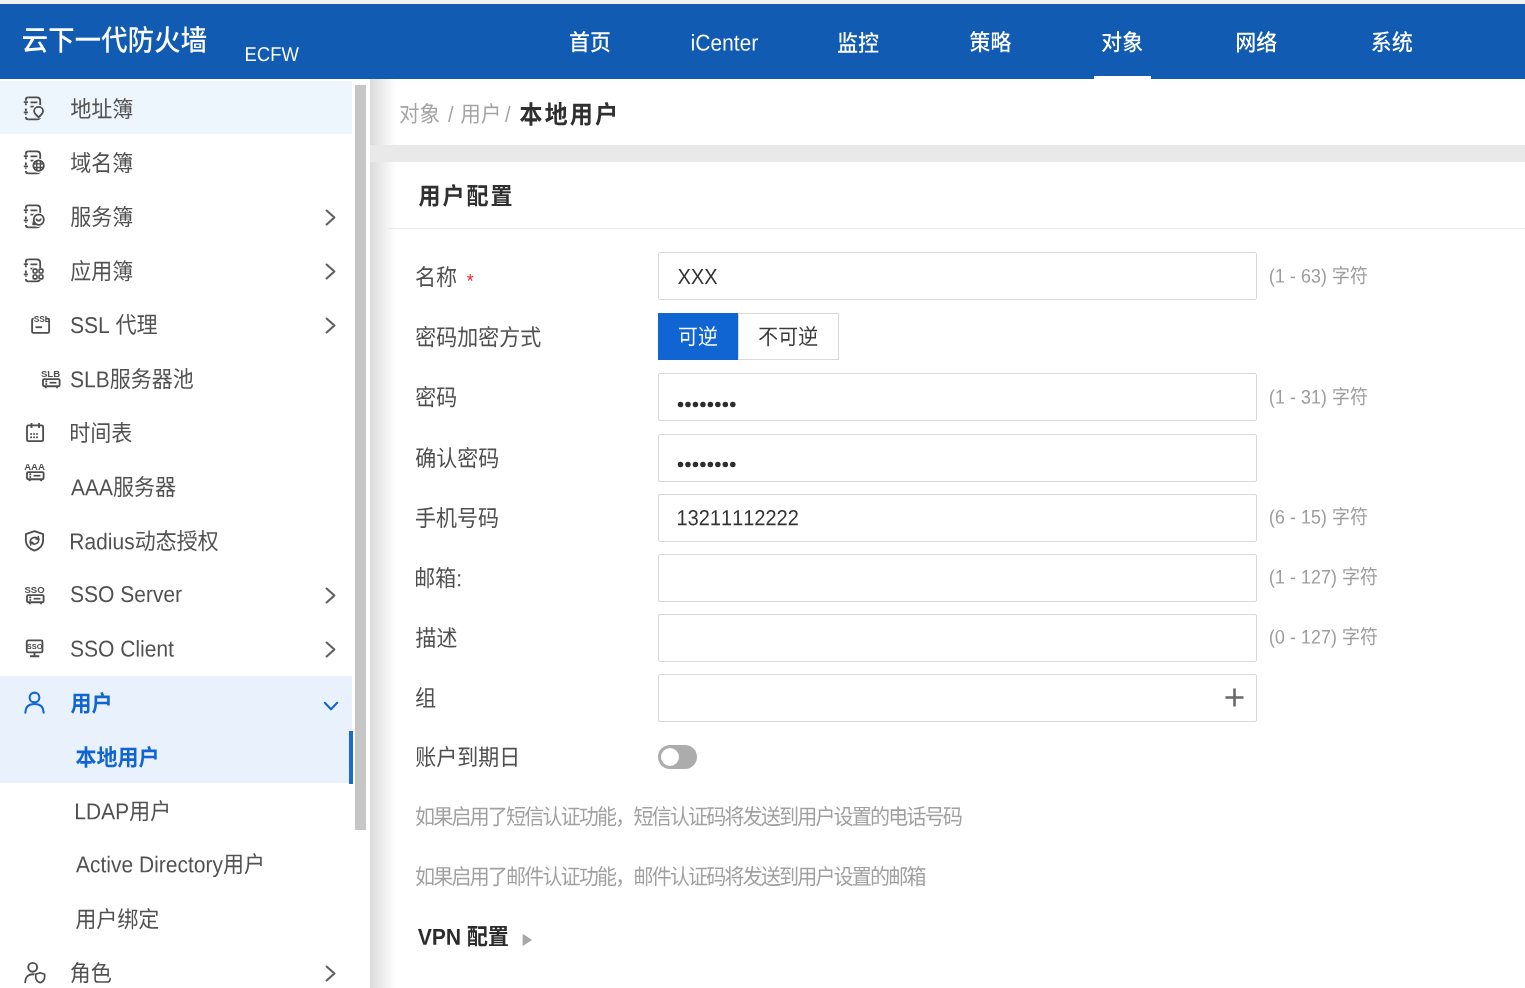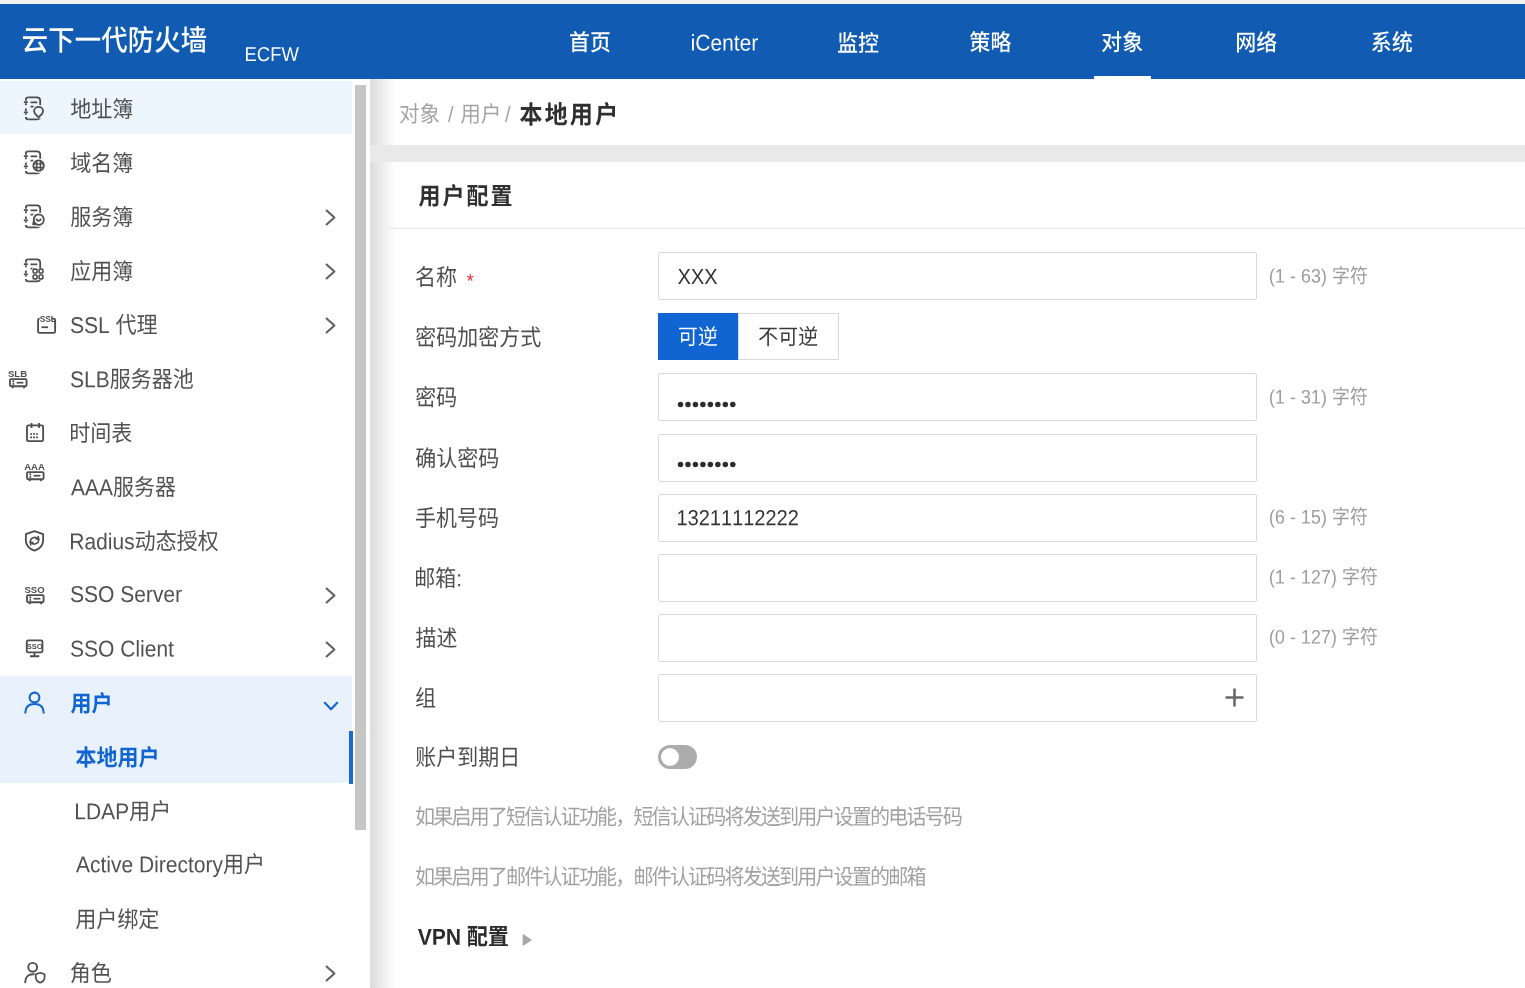--- a/index.html
+++ b/index.html
@@ -162,41 +162,41 @@
       </svg></div>
 <div style="position:absolute;left:71.0px;top:314.1px;width:86px;height:21px"><svg width="87" height="22" viewBox="0 0 87 22" style="overflow:visible">
         <g fill="#515151" transform="translate(-0.95,19.0)">
           <path transform="translate(0.0,0) scale(0.010254,-0.011177)" d="M1272 389Q1272 194 1120 87Q967 -20 690 -20Q175 -20 93 338L278 375Q310 248 414 188Q518 129 697 129Q882 129 982 192Q1083 256 1083 379Q1083 448 1052 491Q1020 534 963 562Q906 590 827 609Q748 628 652 650Q485 687 398 724Q312 761 262 806Q212 852 186 913Q159 974 159 1053Q159 1234 298 1332Q436 1430 694 1430Q934 1430 1061 1356Q1188 1283 1239 1106L1051 1073Q1020 1185 933 1236Q846 1286 692 1286Q523 1286 434 1230Q345 1174 345 1063Q345 998 380 956Q414 913 479 884Q544 854 738 811Q803 796 868 780Q932 765 991 744Q1050 722 1102 693Q1153 664 1191 622Q1229 580 1250 523Q1272 466 1272 389Z"></path>
           <path transform="translate(14.01,0) scale(0.010254,-0.011177)" d="M1272 389Q1272 194 1120 87Q967 -20 690 -20Q175 -20 93 338L278 375Q310 248 414 188Q518 129 697 129Q882 129 982 192Q1083 256 1083 379Q1083 448 1052 491Q1020 534 963 562Q906 590 827 609Q748 628 652 650Q485 687 398 724Q312 761 262 806Q212 852 186 913Q159 974 159 1053Q159 1234 298 1332Q436 1430 694 1430Q934 1430 1061 1356Q1188 1283 1239 1106L1051 1073Q1020 1185 933 1236Q846 1286 692 1286Q523 1286 434 1230Q345 1174 345 1063Q345 998 380 956Q414 913 479 884Q544 854 738 811Q803 796 868 780Q932 765 991 744Q1050 722 1102 693Q1153 664 1191 622Q1229 580 1250 523Q1272 466 1272 389Z"></path>
           <path transform="translate(28.01,0) scale(0.010254,-0.011177)" d="M168 0V1409H359V156H1071V0Z"></path>
           <path transform="translate(45.53,0) scale(0.021,-0.02289)" d="M715 783C774 733 844 663 877 618L935 658C901 703 829 771 769 819ZM548 826C552 720 559 620 568 528L324 497L335 426L576 456C614 142 694 -67 860 -79C913 -82 953 -30 975 143C960 150 927 168 912 183C902 67 886 8 857 9C750 20 684 200 650 466L955 504L944 575L642 537C632 626 626 724 623 826ZM313 830C247 671 136 518 21 420C34 403 57 365 65 348C111 389 156 439 199 494V-78H276V604C317 668 354 737 384 807Z"></path>
           <path transform="translate(66.53,0) scale(0.021,-0.02289)" d="M476 540H629V411H476ZM694 540H847V411H694ZM476 728H629V601H476ZM694 728H847V601H694ZM318 22V-47H967V22H700V160H933V228H700V346H919V794H407V346H623V228H395V160H623V22ZM35 100 54 24C142 53 257 92 365 128L352 201L242 164V413H343V483H242V702H358V772H46V702H170V483H56V413H170V141C119 125 73 111 35 100Z"></path>
         </g>
       </svg></div>
-<div style="position:absolute;left:34px;top:312.0px"><svg width="25" height="25" viewBox="0 0 22 22" style="overflow:visible">
+<div style="position:absolute;left:28px;top:312.0px"><svg width="25" height="25" viewBox="0 0 22 22" style="overflow:visible">
         <rect x="3.6" y="5.8" width="15" height="12.6" rx="1.3" stroke="#4d4d4d" fill="none" stroke-width="1.6"></rect>
         <rect x="5" y="2.6" width="10.6" height="6" fill="#fff"></rect>
         <text x="5" y="8.6" font-family="Liberation Sans,sans-serif" font-size="7.4" font-weight="bold" fill="#4d4d4d">SSL</text>
         <path d="M6.6 13.4 H12.4" stroke="#4d4d4d" stroke-width="1.6"></path>
       </svg></div>
 <div style="position:absolute;left:324.5px;top:316.5px"><svg width="12" height="17" viewBox="0 0 12 17" fill="none">
         <path d="M1.6 1.5 L9.4 8.5 L1.6 15.5" stroke="#606060" stroke-width="2.1" stroke-linecap="round" stroke-linejoin="round"></path>
       </svg></div>
 <div style="position:absolute;left:71.0px;top:367.9px;width:122px;height:22px"><svg width="123" height="23" viewBox="0 0 123 23" style="overflow:visible">
         <g fill="#515151" transform="translate(-0.95,19.25)">
           <path transform="translate(0.0,0) scale(0.010254,-0.011177)" d="M1272 389Q1272 194 1120 87Q967 -20 690 -20Q175 -20 93 338L278 375Q310 248 414 188Q518 129 697 129Q882 129 982 192Q1083 256 1083 379Q1083 448 1052 491Q1020 534 963 562Q906 590 827 609Q748 628 652 650Q485 687 398 724Q312 761 262 806Q212 852 186 913Q159 974 159 1053Q159 1234 298 1332Q436 1430 694 1430Q934 1430 1061 1356Q1188 1283 1239 1106L1051 1073Q1020 1185 933 1236Q846 1286 692 1286Q523 1286 434 1230Q345 1174 345 1063Q345 998 380 956Q414 913 479 884Q544 854 738 811Q803 796 868 780Q932 765 991 744Q1050 722 1102 693Q1153 664 1191 622Q1229 580 1250 523Q1272 466 1272 389Z"></path>
           <path transform="translate(14.01,0) scale(0.010254,-0.011177)" d="M168 0V1409H359V156H1071V0Z"></path>
           <path transform="translate(25.69,0) scale(0.010254,-0.011177)" d="M1258 397Q1258 209 1121 104Q984 0 740 0H168V1409H680Q1176 1409 1176 1067Q1176 942 1106 857Q1036 772 908 743Q1076 723 1167 630Q1258 538 1258 397ZM984 1044Q984 1158 906 1207Q828 1256 680 1256H359V810H680Q833 810 908 868Q984 925 984 1044ZM1065 412Q1065 661 715 661H359V153H730Q905 153 985 218Q1065 283 1065 412Z"></path>
           <path transform="translate(39.69,0) scale(0.021,-0.02289)" d="M108 803V444C108 296 102 95 34 -46C52 -52 82 -69 95 -81C141 14 161 140 170 259H329V11C329 -4 323 -8 310 -8C297 -9 255 -9 209 -8C219 -28 228 -61 230 -80C298 -80 338 -79 364 -66C390 -54 399 -31 399 10V803ZM176 733H329V569H176ZM176 499H329V330H174C175 370 176 409 176 444ZM858 391C836 307 801 231 758 166C711 233 675 309 648 391ZM487 800V-80H558V391H583C615 287 659 191 716 110C670 54 617 11 562 -19C578 -32 598 -57 606 -74C661 -42 713 1 759 54C806 -2 860 -48 921 -81C933 -63 954 -37 970 -23C907 7 851 53 802 109C865 198 914 311 941 447L897 463L884 460H558V730H839V607C839 595 836 592 820 591C804 590 751 590 690 592C700 574 711 548 714 528C790 528 841 528 872 538C904 549 912 569 912 606V800Z"></path>
           <path transform="translate(60.69,0) scale(0.021,-0.02289)" d="M446 381C442 345 435 312 427 282H126V216H404C346 87 235 20 57 -14C70 -29 91 -62 98 -78C296 -31 420 53 484 216H788C771 84 751 23 728 4C717 -5 705 -6 684 -6C660 -6 595 -5 532 1C545 -18 554 -46 556 -66C616 -69 675 -70 706 -69C742 -67 765 -61 787 -41C822 -10 844 66 866 248C868 259 870 282 870 282H505C513 311 519 342 524 375ZM745 673C686 613 604 565 509 527C430 561 367 604 324 659L338 673ZM382 841C330 754 231 651 90 579C106 567 127 540 137 523C188 551 234 583 275 616C315 569 365 529 424 497C305 459 173 435 46 423C58 406 71 376 76 357C222 375 373 406 508 457C624 410 764 382 919 369C928 390 945 420 961 437C827 444 702 463 597 495C708 549 802 619 862 710L817 741L804 737H397C421 766 442 796 460 826Z"></path>
           <path transform="translate(81.69,0) scale(0.021,-0.02289)" d="M196 730H366V589H196ZM622 730H802V589H622ZM614 484C656 468 706 443 740 420H452C475 452 495 485 511 518L437 532V795H128V524H431C415 489 392 454 364 420H52V353H298C230 293 141 239 30 198C45 184 64 158 72 141L128 165V-80H198V-51H365V-74H437V229H246C305 267 355 309 396 353H582C624 307 679 264 739 229H555V-80H624V-51H802V-74H875V164L924 148C934 166 955 194 972 208C863 234 751 288 675 353H949V420H774L801 449C768 475 704 506 653 524ZM553 795V524H875V795ZM198 15V163H365V15ZM624 15V163H802V15Z"></path>
           <path transform="translate(102.69,0) scale(0.021,-0.02289)" d="M93 774C158 746 238 698 278 664L321 727C280 760 198 802 134 829ZM40 499C103 471 180 426 219 394L260 456C221 487 142 529 80 555ZM73 -16 138 -65C195 29 261 154 312 259L255 306C200 193 124 61 73 -16ZM396 742V474L276 427L305 360L396 396V72C396 -40 431 -69 552 -69C579 -69 786 -69 815 -69C926 -69 951 -23 963 116C942 120 911 133 893 146C885 28 874 0 813 0C769 0 589 0 554 0C483 0 470 13 470 71V424L616 482V143H690V510L846 571C845 413 843 308 836 281C830 255 819 251 802 251C790 251 753 251 725 253C735 235 742 203 744 182C775 181 819 182 847 189C878 197 898 216 906 262C915 304 918 449 918 631L922 645L868 666L855 654L849 649L690 588V838H616V559L470 502V742Z"></path>
         </g>
       </svg></div>
-<div style="position:absolute;left:5px;top:366.0px"><svg width="25" height="25" viewBox="0 0 22 22" style="overflow:visible">
+<div style="position:absolute;left:38px;top:366.0px"><svg width="25" height="25" viewBox="0 0 22 22" style="overflow:visible">
         <text x="11" y="9.4" text-anchor="middle" font-family="Liberation Sans,sans-serif" font-size="8.4" font-weight="bold" fill="#4d4d4d">SLB</text>
         <rect x="4.4" y="11.6" width="14.6" height="6.2" rx="1" stroke="#4d4d4d" fill="none" stroke-width="1.6"></rect>
         <path d="M7.3 13.5 v0.1 M7.3 15.8 v0.1" stroke="#4d4d4d" stroke-width="1.8" stroke-linecap="round"></path>
         <path d="M10.2 14.7 H16.2" stroke="#4d4d4d" stroke-width="1.5"></path>
         <path d="M6.8 17.8 v1.7 M16.8 17.8 v1.7" stroke="#4d4d4d" stroke-width="1.6"></path>
       </svg></div>
 <div style="position:absolute;left:71.0px;top:422.0px;width:61px;height:22px"><svg width="62" height="23" viewBox="0 0 62 23" style="overflow:visible">
         <g fill="#515151" transform="translate(-1.7,19.23)">
           <path transform="translate(0.0,0) scale(0.021,-0.02289)" d="M474 452C527 375 595 269 627 208L693 246C659 307 590 409 536 485ZM324 402V174H153V402ZM324 469H153V688H324ZM81 756V25H153V106H394V756ZM764 835V640H440V566H764V33C764 13 756 6 736 6C714 4 640 4 562 7C573 -15 585 -49 590 -70C690 -70 754 -69 790 -56C826 -44 840 -22 840 33V566H962V640H840V835Z"></path>
           <path transform="translate(21.0,0) scale(0.021,-0.02289)" d="M91 615V-80H168V615ZM106 791C152 747 204 684 227 644L289 684C265 726 211 785 164 827ZM379 295H619V160H379ZM379 491H619V358H379ZM311 554V98H690V554ZM352 784V713H836V11C836 -2 832 -6 819 -7C806 -7 765 -8 723 -6C733 -25 743 -57 747 -75C808 -75 851 -75 878 -63C904 -50 913 -31 913 11V784Z"></path>

